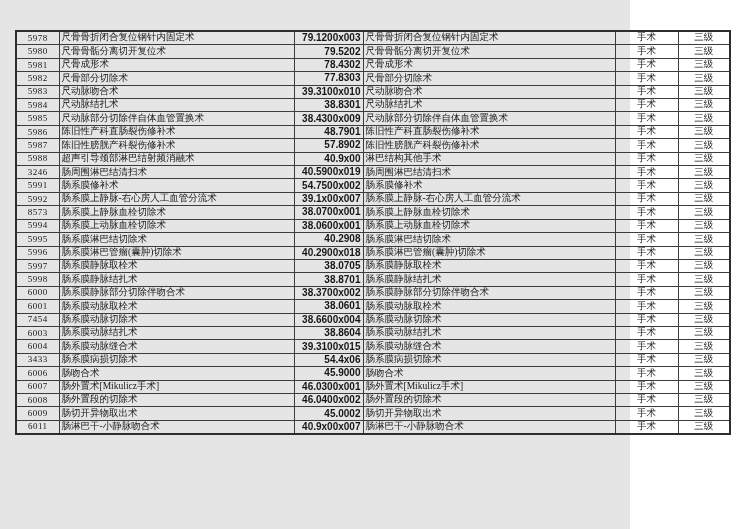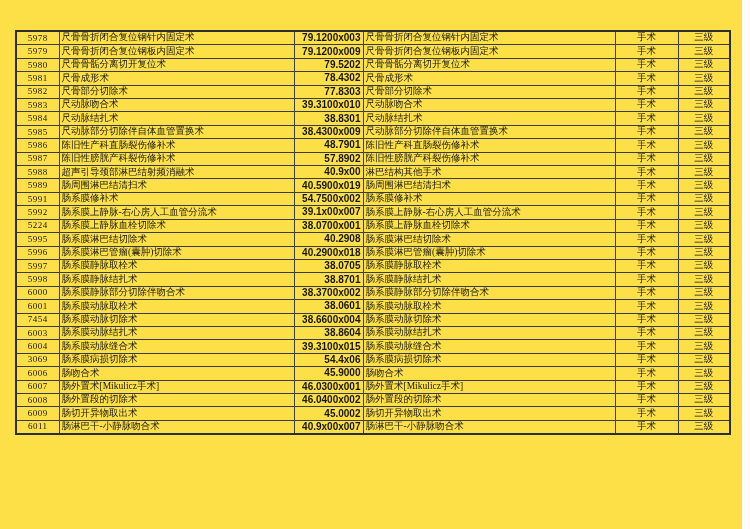--- a/index.html
+++ b/index.html
@@ -10,22 +10,22 @@
   body {
     width: 750px;
     height: 529px;
     position: relative;
     overflow: hidden;
     font-family: "Liberation Serif", "DejaVu Serif", serif;
   }
   .page {
     position: absolute;
     left: 0; top: 0;
-    width: 742px; height: 529px;
-    background: #fde047;
+    width: 630px; height: 529px;
+    background: #e5e5e5;
   }
   table.grid {
     position: absolute;
     left: 15px;
     top: 30px;
     width: 714px;
     border-collapse: collapse;
     table-layout: fixed;
     border: 2px solid #2e2e2e;
   }
@@ -82,28 +82,20 @@
     <tbody>
         <tr>
           <td class="c-no">5978</td>
           <td class="c-name">尺骨骨折闭合复位钢针内固定术</td>
           <td class="c-code">79.1200x003</td>
           <td class="c-std">尺骨骨折闭合复位钢针内固定术</td>
           <td class="c-cat">手术</td>
           <td class="c-lvl">三级</td>
         </tr>
         <tr>
-          <td class="c-no">5979</td>
-          <td class="c-name">尺骨骨折闭合复位钢板内固定术</td>
-          <td class="c-code">79.1200x009</td>
-          <td class="c-std">尺骨骨折闭合复位钢板内固定术</td>
-          <td class="c-cat">手术</td>
-          <td class="c-lvl">三级</td>
-        </tr>
-        <tr>
           <td class="c-no">5980</td>
           <td class="c-name">尺骨骨骺分离切开复位术</td>
           <td class="c-code">79.5202</td>
           <td class="c-std">尺骨骨骺分离切开复位术</td>
           <td class="c-cat">手术</td>
           <td class="c-lvl">三级</td>
         </tr>
         <tr>
           <td class="c-no">5981</td>
           <td class="c-name">尺骨成形术</td>
@@ -162,21 +154,21 @@
         </tr>
         <tr>
           <td class="c-no">5988</td>
           <td class="c-name">超声引导颈部淋巴结射频消融术</td>
           <td class="c-code">40.9x00</td>
           <td class="c-std">淋巴结构其他手术</td>
           <td class="c-cat">手术</td>
           <td class="c-lvl">三级</td>
         </tr>
         <tr>
-          <td class="c-no">5989</td>
+          <td class="c-no">3246</td>
           <td class="c-name">肠周围淋巴结清扫术</td>
           <td class="c-code">40.5900x019</td>
           <td class="c-std">肠周围淋巴结清扫术</td>
           <td class="c-cat">手术</td>
           <td class="c-lvl">三级</td>
         </tr>
         <tr>
           <td class="c-no">5991</td>
           <td class="c-name">肠系膜修补术</td>
           <td class="c-code">54.7500x002</td>
@@ -186,24 +178,32 @@
         </tr>
         <tr>
           <td class="c-no">5992</td>
           <td class="c-name">肠系膜上静脉-右心房人工血管分流术</td>
           <td class="c-code">39.1x00x007</td>
           <td class="c-std">肠系膜上静脉-右心房人工血管分流术</td>
           <td class="c-cat">手术</td>
           <td class="c-lvl">三级</td>
         </tr>
         <tr>
-          <td class="c-no">5224</td>
+          <td class="c-no">8573</td>
           <td class="c-name">肠系膜上静脉血栓切除术</td>
           <td class="c-code">38.0700x001</td>
           <td class="c-std">肠系膜上静脉血栓切除术</td>
+          <td class="c-cat">手术</td>
+          <td class="c-lvl">三级</td>
+        </tr>
+        <tr>
+          <td class="c-no">5994</td>
+          <td class="c-name">肠系膜上动脉血栓切除术</td>
+          <td class="c-code">38.0600x001</td>
+          <td class="c-std">肠系膜上动脉血栓切除术</td>
           <td class="c-cat">手术</td>
           <td class="c-lvl">三级</td>
         </tr>
         <tr>
           <td class="c-no">5995</td>
           <td class="c-name">肠系膜淋巴结切除术</td>
           <td class="c-code">40.2908</td>
           <td class="c-std">肠系膜淋巴结切除术</td>
           <td class="c-cat">手术</td>
           <td class="c-lvl">三级</td>
@@ -266,21 +266,21 @@
         </tr>
         <tr>
           <td class="c-no">6004</td>
           <td class="c-name">肠系膜动脉缝合术</td>
           <td class="c-code">39.3100x015</td>
           <td class="c-std">肠系膜动脉缝合术</td>
           <td class="c-cat">手术</td>
           <td class="c-lvl">三级</td>
         </tr>
         <tr>
-          <td class="c-no">3069</td>
+          <td class="c-no">3433</td>
           <td class="c-name">肠系膜病损切除术</td>
           <td class="c-code">54.4x06</td>
           <td class="c-std">肠系膜病损切除术</td>
           <td class="c-cat">手术</td>
           <td class="c-lvl">三级</td>
         </tr>
         <tr>
           <td class="c-no">6006</td>
           <td class="c-name">肠吻合术</td>
           <td class="c-code">45.9000</td>

